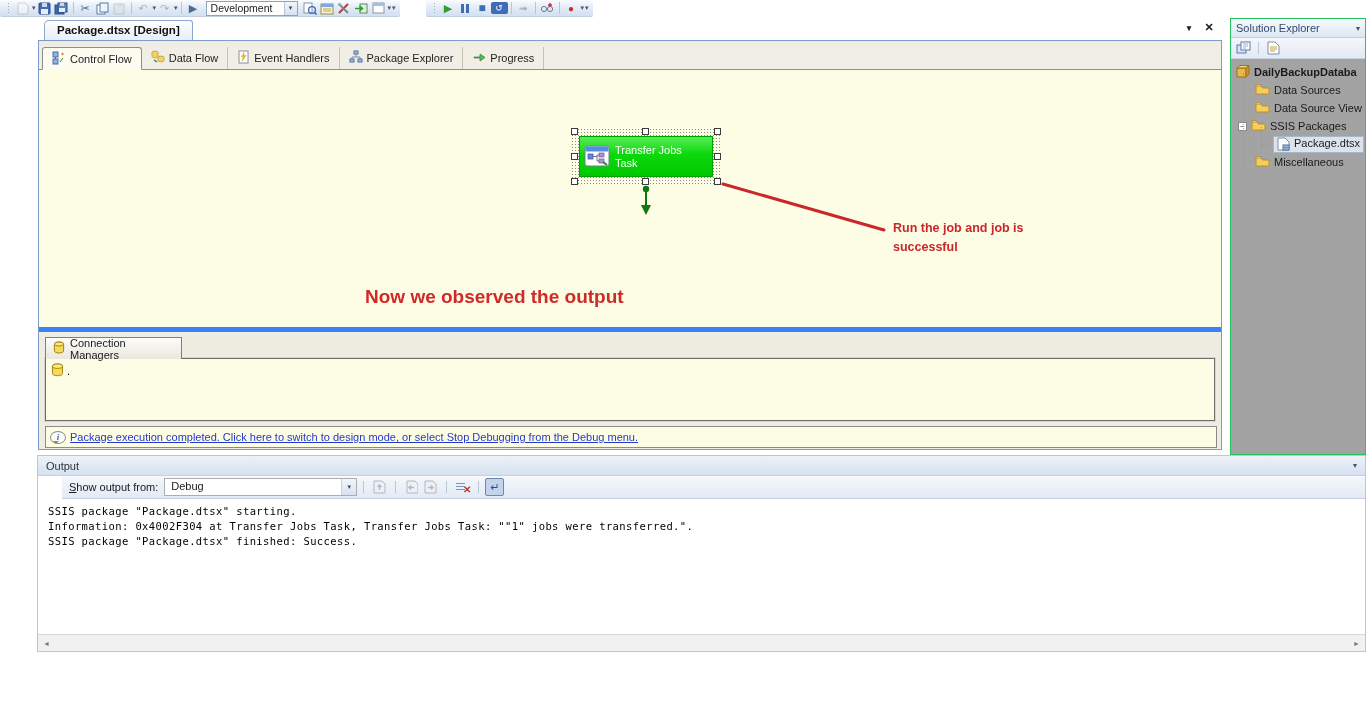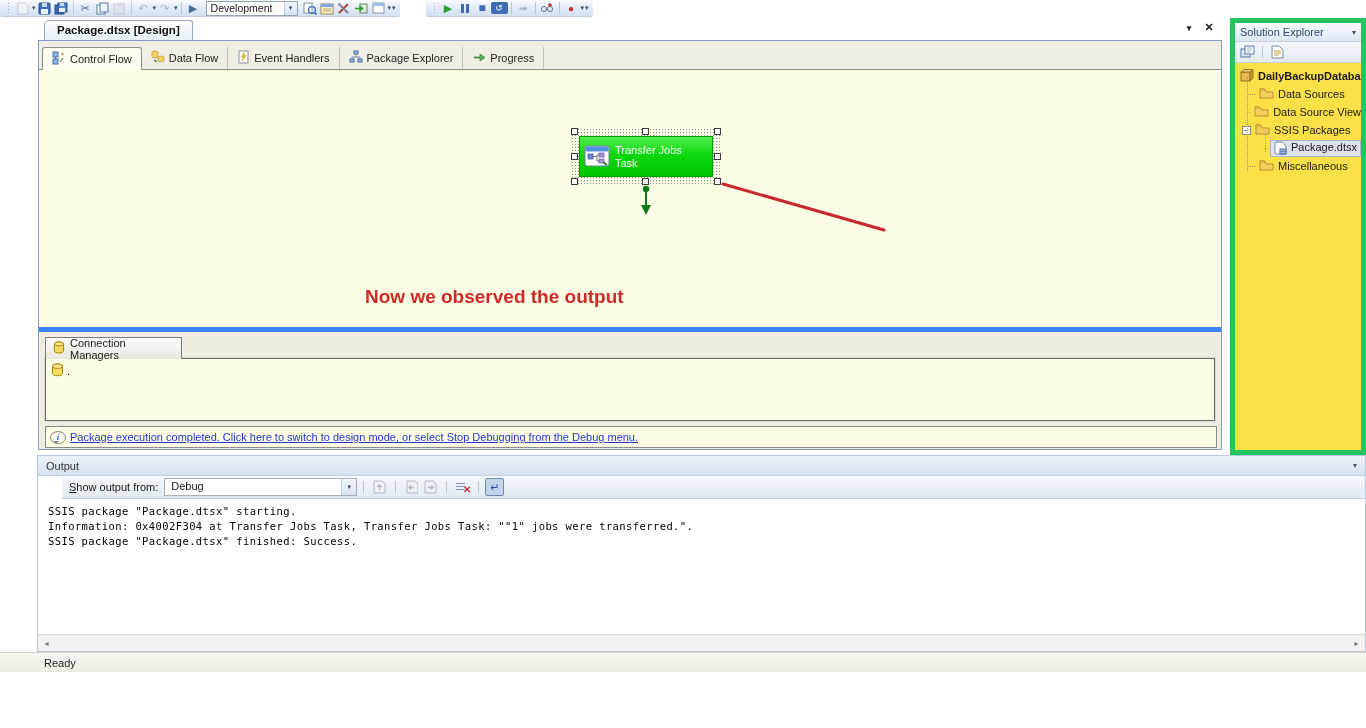--- a/index.html
+++ b/index.html
@@ -72,21 +72,21 @@
     background:#fdfce5; border:1px solid #8a8a8a; display:flex; align-items:center; gap:4px; padding:0 4px; }
   .bubble { position:relative; width:16px; height:13px; background:#fffdf2; border:1px solid #8a8a8a;
     border-radius:50%; display:flex; align-items:center; justify-content:center;
     color:#2b5fd9; font-style:italic; font-weight:bold; font-size:9px; font-family:"Liberation Serif",serif; }
   .bubble::after { content:""; position:absolute; left:2px; bottom:-4px; border:3px solid transparent;
     border-top-color:#8a8a8a; }
   .dbg-link { color:#2239c9; text-decoration:underline; white-space:nowrap; }
 
   
   .sol-exp { position:absolute; left:1230px; top:18px; width:136px; height:437px;
-    background:#fde047; border:5px solid #22c55e; }
+    background:#a3a3a3; border:1px solid #22c55e; }
   .se-header { height:19px; background:linear-gradient(#f7fafd,#dce7f3); border-bottom:1px solid #c5d1e1;
     display:flex; align-items:center; padding:0 5px; color:#324b6e; }
   .se-header .se-dd { margin-left:auto; font-size:8px; color:#44536b; }
   .se-toolbar { height:21px; background:linear-gradient(#f3f6fb,#e3eaf3); border-bottom:1px solid #c5d1e1;
     display:flex; align-items:center; gap:3px; padding:0 4px; }
   .se-tree { position:relative; padding-top:4px; }
   .trow { display:flex; align-items:center; gap:4px; height:18px; white-space:nowrap; overflow:hidden; }
   .trow .stub { width:8px; border-top:1px dotted #999; }
   .expander { width:9px; height:9px; border:1px solid #888; background:#fff; display:flex;
     align-items:center; justify-content:center; font-size:8px; line-height:7px; color:#333; }
@@ -343,20 +343,24 @@
         <span class="hdl" style="left:71px;bottom:0;"></span>
         <span class="hdl" style="right:0;bottom:0;"></span>
       </div>
 
       <svg style="position:absolute;left:600px;top:115px;" width="14" height="31">
         <circle cx="7" cy="4" r="3.2" fill="#117711"></circle>
         <line x1="7" y1="7" x2="7" y2="21" stroke="#117711" stroke-width="2"></line>
         <polygon points="2,20 12,20 7,30" fill="#117711"></polygon>
       </svg>
 
+      <div class="callout-text">
+        <div>Run the job and job is</div>
+        <div>successful</div>
+      </div>
       <div class="note-text">Now we observed the output</div>
     </div>
 
     <div class="cm-tab">
       <span>
         <svg width="12" height="14">
             <ellipse cx="6" cy="3" rx="4.6" ry="2" fill="#f7d95c" stroke="#a8860b"></ellipse>
             <path d="M1.4 3v7c0 1.1 2 2 4.6 2s4.6-.9 4.6-2V3" fill="#f7d95c" stroke="#a8860b"></path>
             <ellipse cx="6" cy="3" rx="4.6" ry="2" fill="#fbe98c" stroke="#a8860b"></ellipse>
           </svg>
@@ -526,17 +530,14 @@
       <div>SSIS package "Package.dtsx" starting.</div>
       <div>Information: 0x4002F304 at Transfer Jobs Task, Transfer Jobs Task: ""1" jobs were transferred.".</div>
       <div>SSIS package "Package.dtsx" finished: Success.</div>
     </div>
     <div class="hscroll">
       <span class="scr-btn">◄</span>
       <span class="scr-btn">►</span>
     </div>
   </div>
 
-  <div class="status-bar">
-    <span>Ready</span>
-  </div>
 
 </div>
 
 </body></html>

